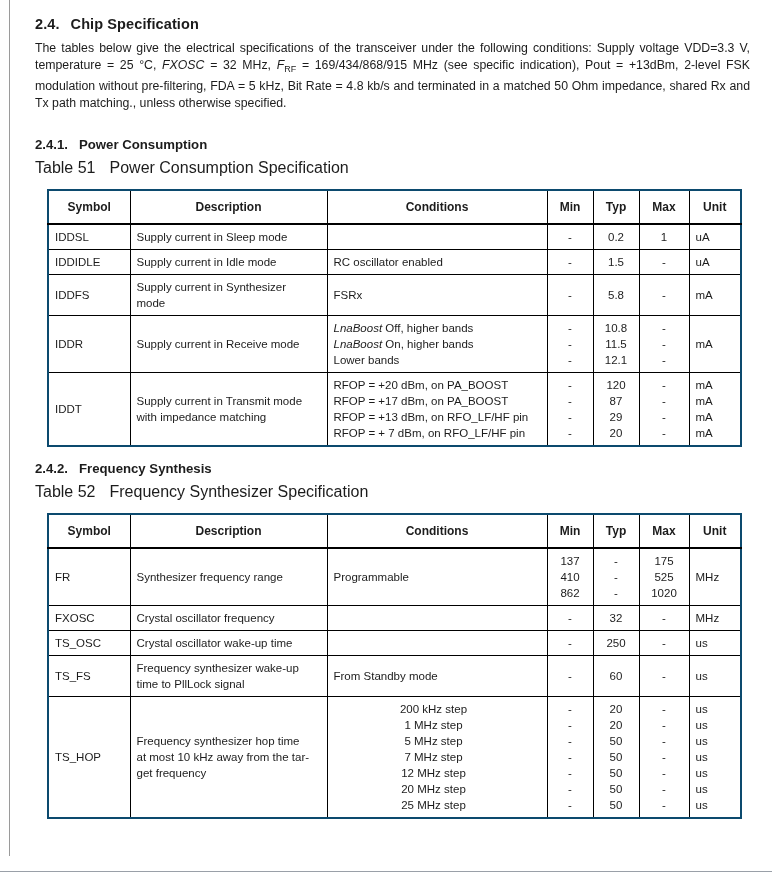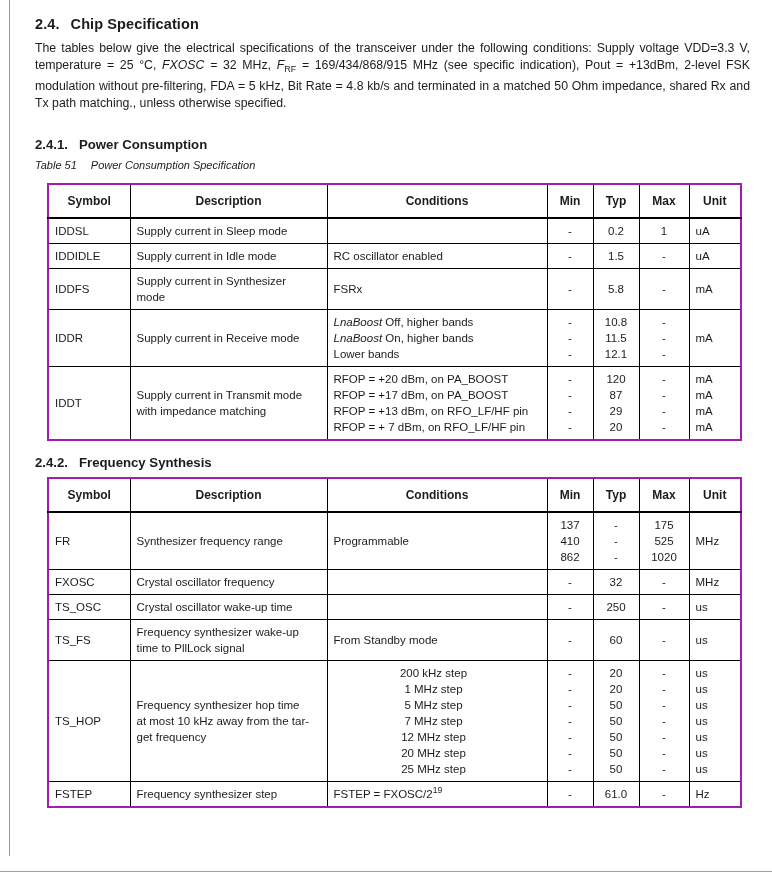--- a/index.html
+++ b/index.html
@@ -32,30 +32,30 @@
     text-align: justify;
     margin: 0 0 25px 0;
   }
   p.intro sub { font-size: 9px; }
 
   h2.sub {
     font-size: 13.2px; font-weight: bold;
     margin: 14px 0 7px 0;
   }
   p.caption {
-    font-style: italic; font-size: 11px;
+    font-size: 16px;
     margin: 0 0 12px 0;
   }
   p.caption .cap-label { display: inline-block; margin-right: 14px; }
 
   .spec-wrap { margin: 0 0 6px 12px; }
 
   table.spec {
     border-collapse: collapse;
-    border: 2px solid #a21caf;
+    border: 2px solid #0c4a6e;
     width: 693px;
     table-layout: fixed;
     font-size: 11.5px;
     line-height: 16px;
     color: #1c1c1c;
   }
   table.spec th {
     border: 1px solid #000;
     border-bottom: 2px solid #000;
     font-size: 12px; font-weight: bold;
@@ -243,20 +243,21 @@
               <div class="ln">mA</div>
               <div class="ln">mA</div>
             </td>
           </tr>
         </tbody>
       </table>
     </div>
 
   <h2 class="sub"><span class="num">2.4.2.</span><span>Frequency Synthesis</span></h2>
 
+  <p class="caption"><span class="cap-label">Table 52</span><span>Frequency Synthesizer Specification</span></p>
 
   <div class="spec-wrap">
       <table class="spec">
         <colgroup>
           <col style="width: 82px;">
           <col style="width: 197px;">
           <col style="width: 220px;">
           <col style="width: 46px;">
           <col style="width: 46px;">
           <col style="width: 50px;">
@@ -407,38 +408,17 @@
             <td class="c-unit">
               <div class="ln">us</div>
               <div class="ln">us</div>
               <div class="ln">us</div>
               <div class="ln">us</div>
               <div class="ln">us</div>
               <div class="ln">us</div>
               <div class="ln">us</div>
             </td>
           </tr>
-          <tr>
-            <td class="c-symbol">FSTEP</td>
-            <td class="c-desc">
-              <div class="ln">Frequency synthesizer step</div>
-            </td>
-            <td class="c-cond">
-              <div class="ln"><span>FSTEP = FXOSC/2</span><sup class="sp">19</sup></div>
-            </td>
-            <td class="c-min">
-              <div class="ln">-</div>
-            </td>
-            <td class="c-typ">
-              <div class="ln">61.0</div>
-            </td>
-            <td class="c-max">
-              <div class="ln">-</div>
-            </td>
-            <td class="c-unit">
-              <div class="ln">Hz</div>
-            </td>
-          </tr>
         </tbody>
       </table>
     </div>
 
 </div>
 
 </body></html>

